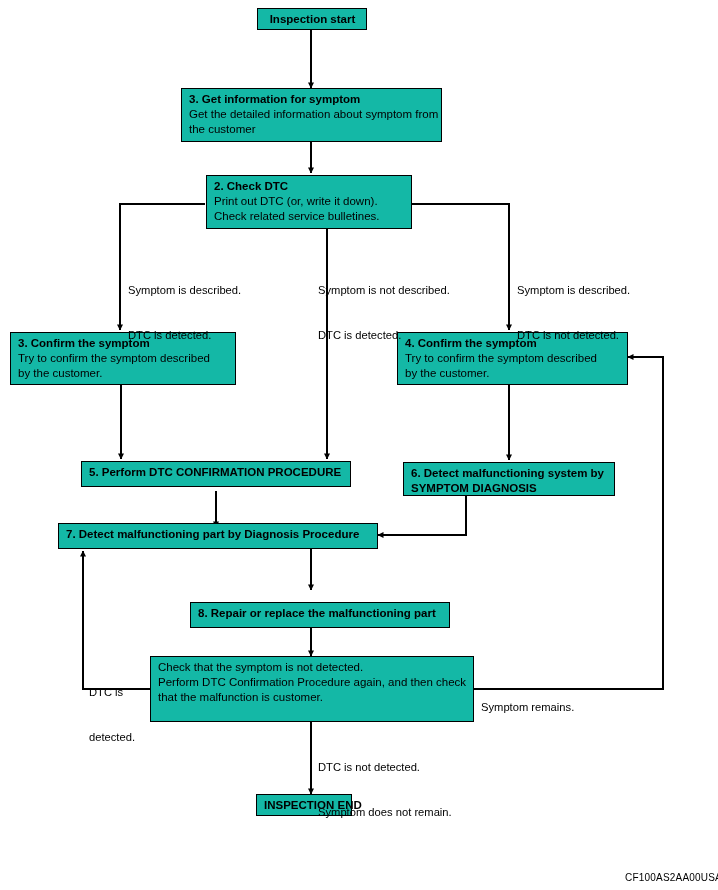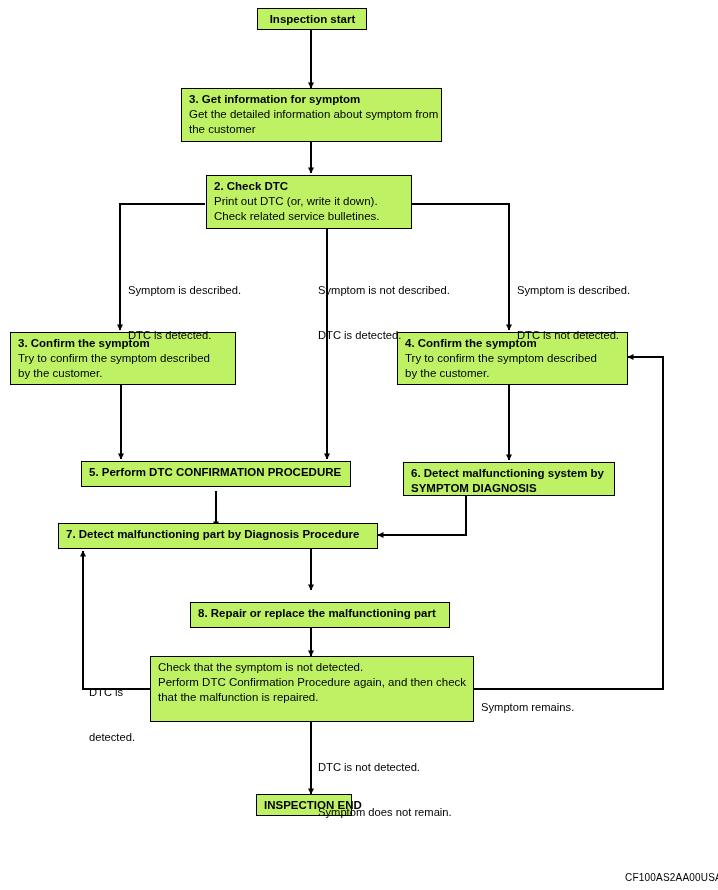--- a/index.html
+++ b/index.html
@@ -23,21 +23,21 @@
     position: absolute;
     left: 0;
     top: 0;
     width: 718px;
     height: 890px;
   }
   .node-box {
     position: absolute;
     box-sizing: border-box;
     border: 1.6px solid #000000;
-    background: #bef264;
+    background: #14b8a6;
     padding: 3px 6px 17px 7px;
   }
   .node-title {
     font-size: 11.5px;
     font-weight: bold;
     line-height: 15px;
     white-space: pre;
   }
   .node-line {
     font-size: 11.5px;
@@ -150,21 +150,21 @@
     <div class="node-title">7. Detect malfunctioning part by Diagnosis Procedure</div>
   </div>
 
   <div class="node-box" style="left:190px; top:590px; width:260px; height:26px;margin-top:12px;">
     <div class="node-title">8. Repair or replace the malfunctioning part</div>
   </div>
 
   <div class="node-box" style="left:150px; top:656px; width:324px; height:66px;">
     <div class="node-line">Check that the symptom is not detected.</div>
     <div class="node-line">Perform DTC Confirmation Procedure again, and then check</div>
-    <div class="node-line">that the malfunction is repaired.</div>
+    <div class="node-line">that the malfunction is customer.</div>
   </div>
 
   <div class="node-box node-center" style="left:256px; top:794px; width:96px; height:22px;">
     <div class="node-title">INSPECTION END</div>
   </div>
 
   <div class="edge-label" style="left:128px; top:253px;">
     <div>Symptom is described.</div>
     <div>DTC is detected.</div>
   </div>

